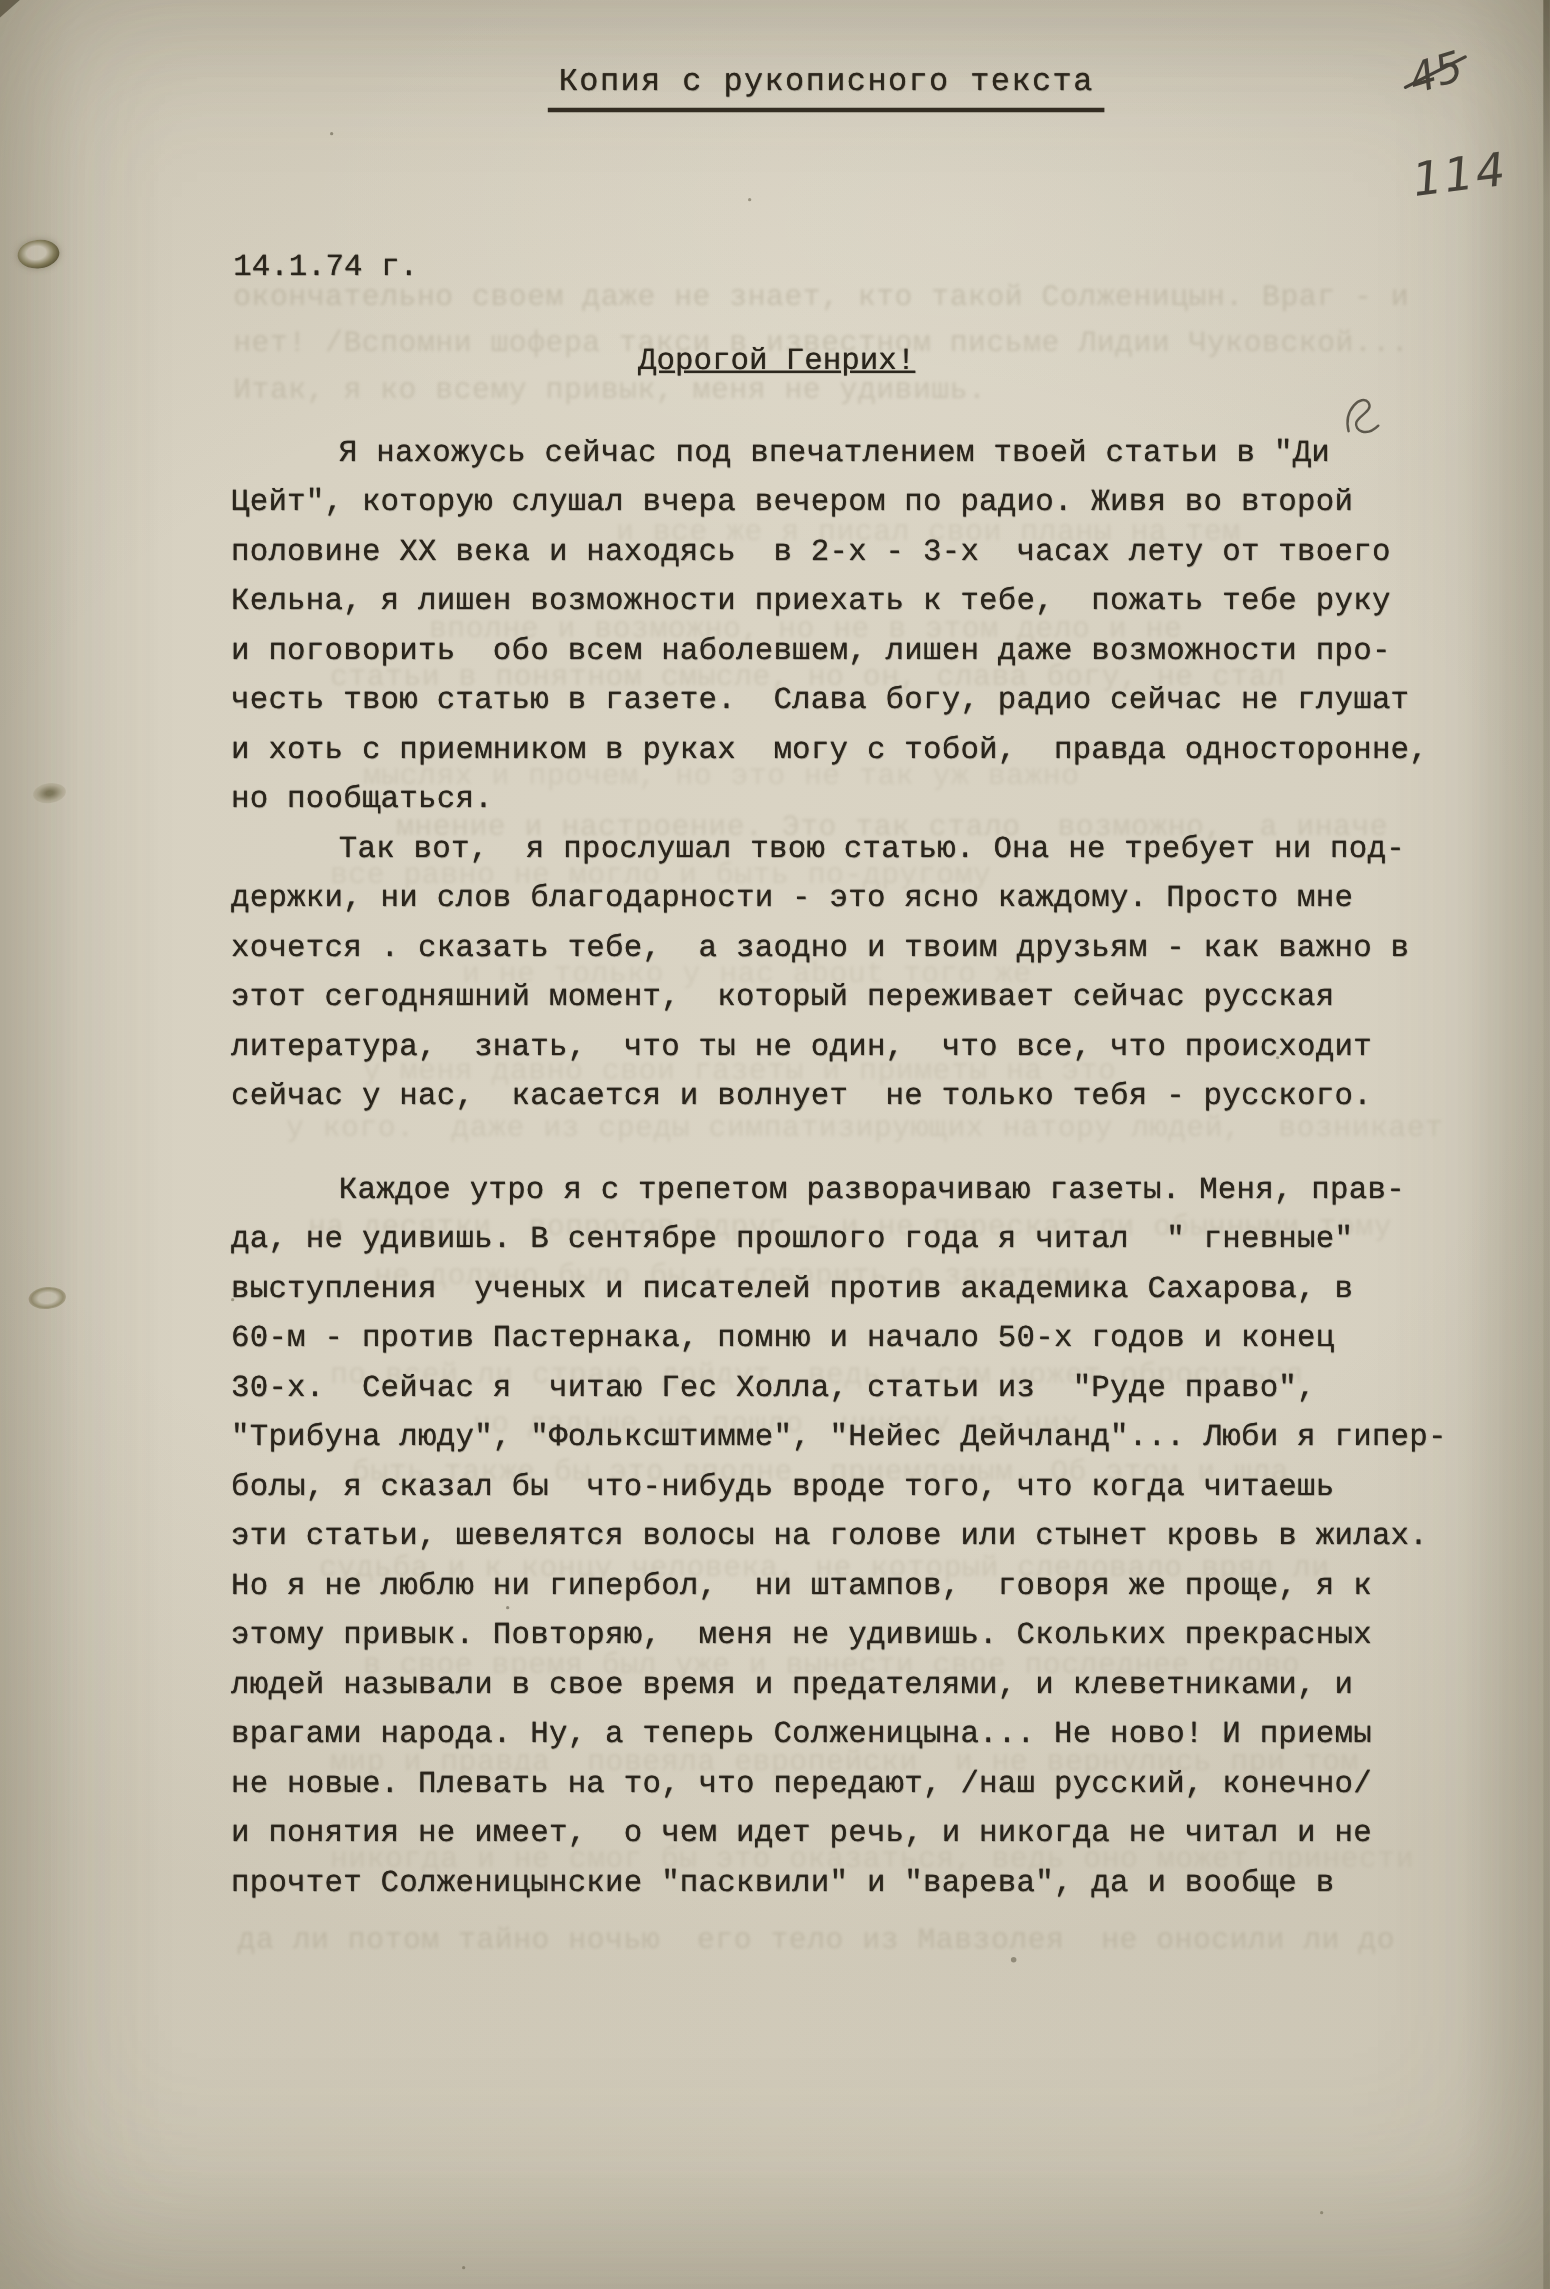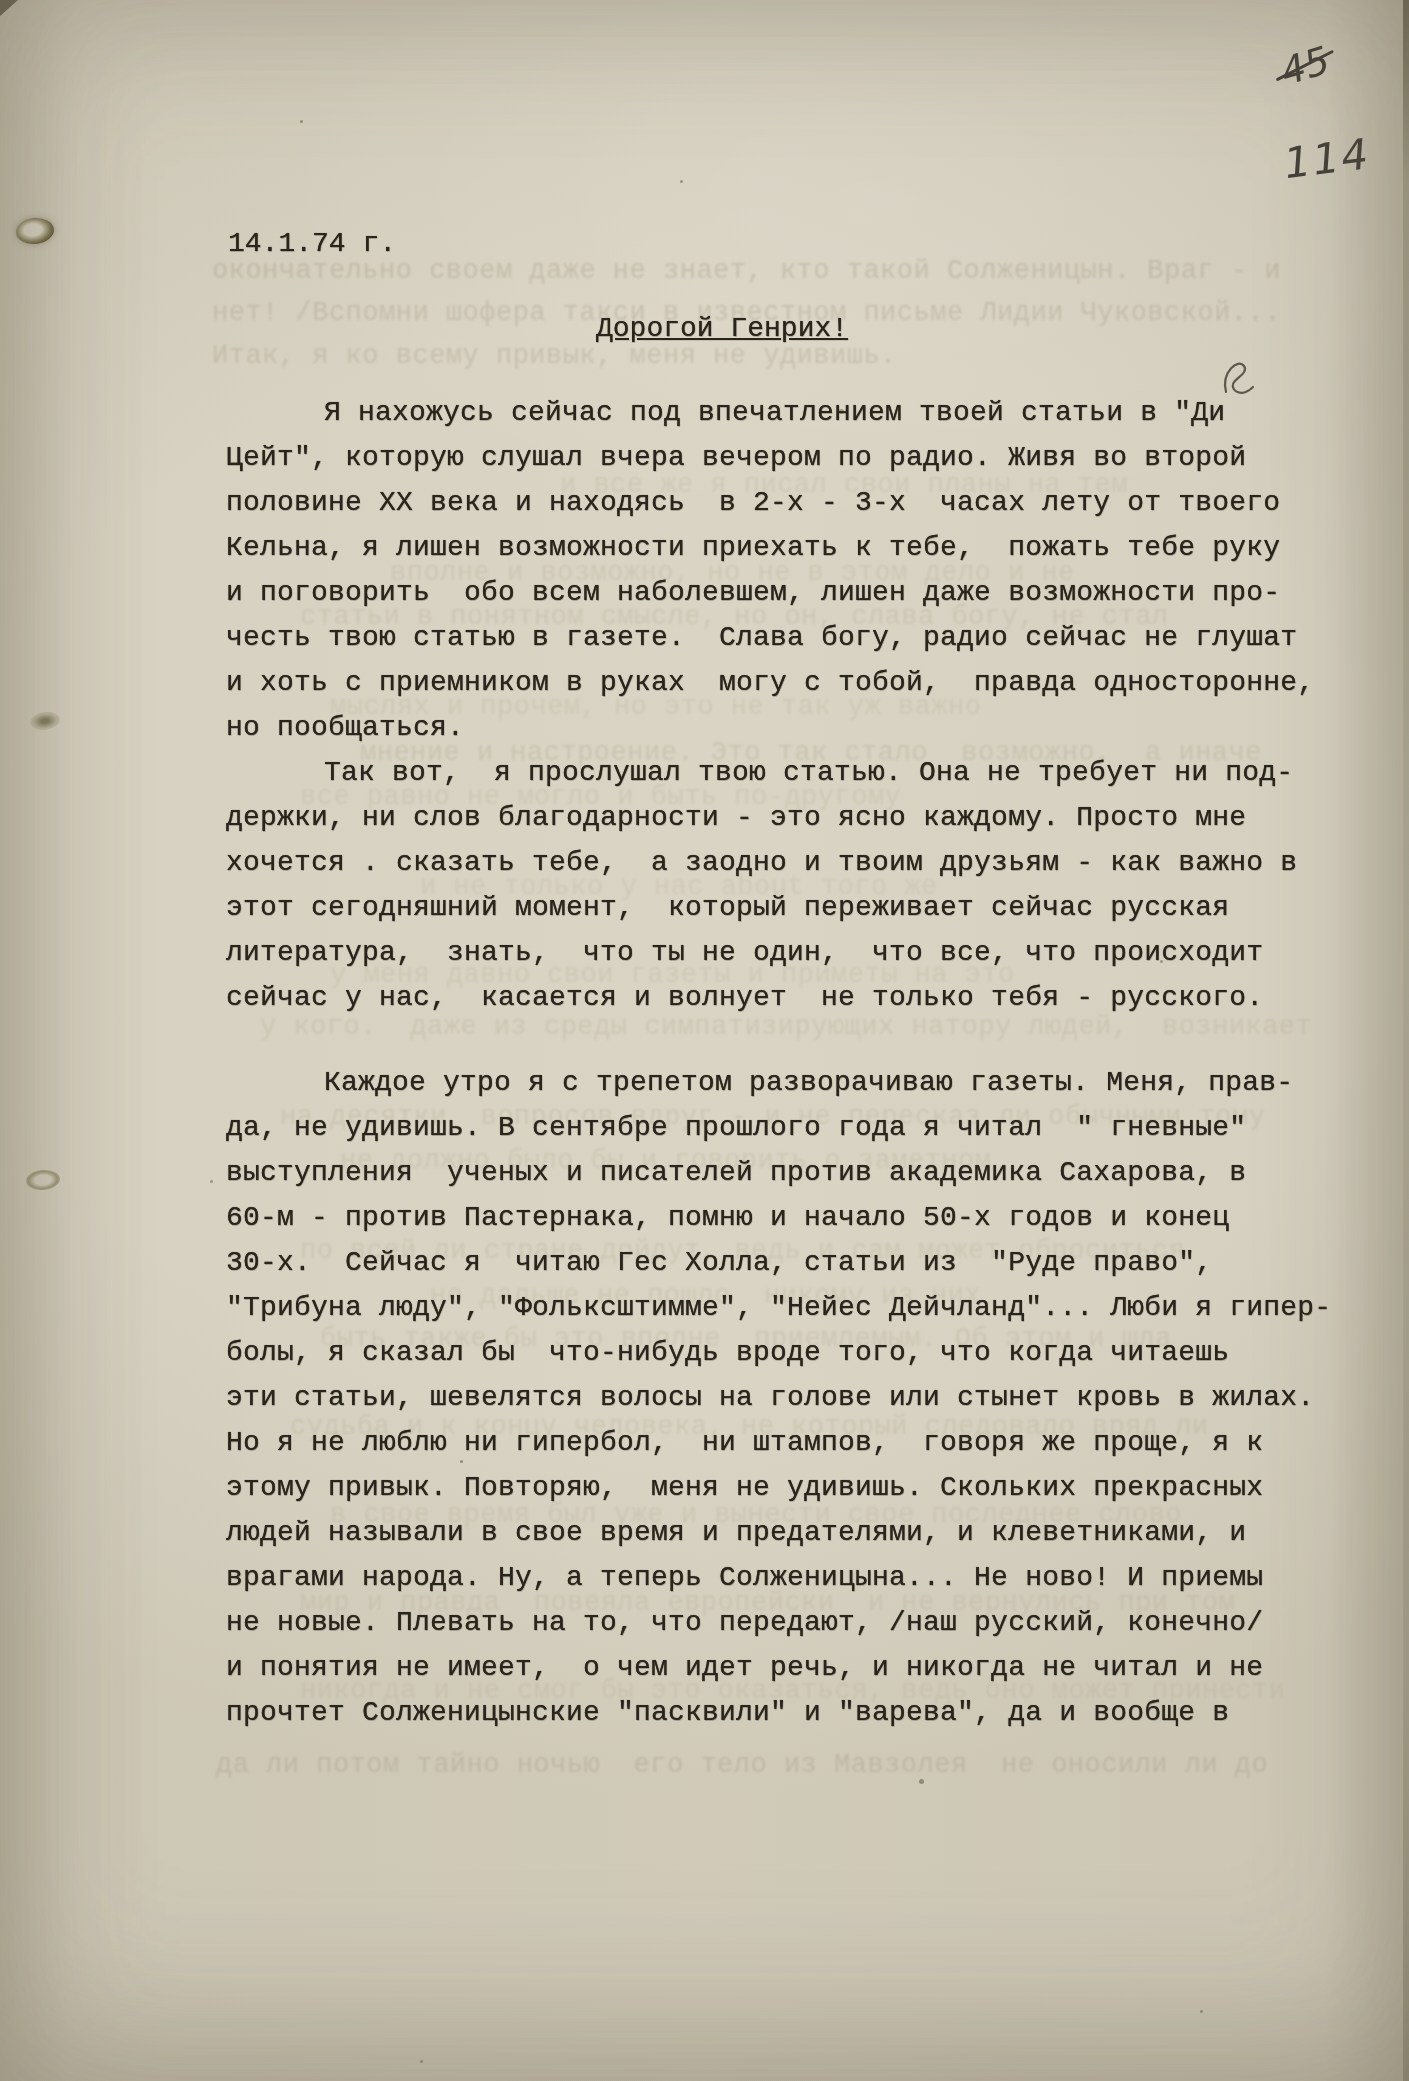--- a/index.html
+++ b/index.html
@@ -17,21 +17,20 @@
       var(--paper,#d8d2c2);
   }
   .page::after{
     content:"";position:absolute;inset:0;pointer-events:none;
     box-shadow:inset 0 0 150px rgba(105,97,75,.28), inset 0 -70px 150px rgba(105,97,75,.16), inset 40px 0 120px rgba(105,97,75,.10);
   }
   .typed{
     color:var(--ink,#2a251c);
     text-shadow:0 0 .8px rgba(42,37,28,.85), .5px .6px 0 rgba(42,37,28,.22);
     white-space:pre;
-    margin-left:16px;
   }
   .title{
     position:absolute;left:508px;top:58px;font-size:29px;letter-spacing:1.3px;
     padding:0 10px 7px 10px;margin-left:-10px;
     border-bottom:4px solid rgba(38,32,22,.92);
   }
   .date{position:absolute;left:212px;top:228px;font-size:28px;}
   .salutation{position:absolute;left:580px;top:313px;font-size:28px;text-decoration:underline;}
   .body-text{
     position:absolute;left:210px;top:390px;width:1120px;
@@ -120,20 +119,21 @@
     </div>
 
   <div class="corner-mark"></div>
   <div class="edge-right"></div>
   <div class="specks"></div>
 
   <div class="hole hole-1"></div>
   <div class="hole hole-2"></div>
   <div class="hole hole-3"></div>
 
+  <div class="typed title">Копия с рукописного текста</div>
 
   <div class="pen num-45">
     <span>45</span>
     <span class="strike"></span>
   </div>
   <div class="pen num-114">114</div>
 
   <div class="typed date">14.1.74 г.</div>
   <div class="typed salutation">Дорогой Генрих!</div>
 

